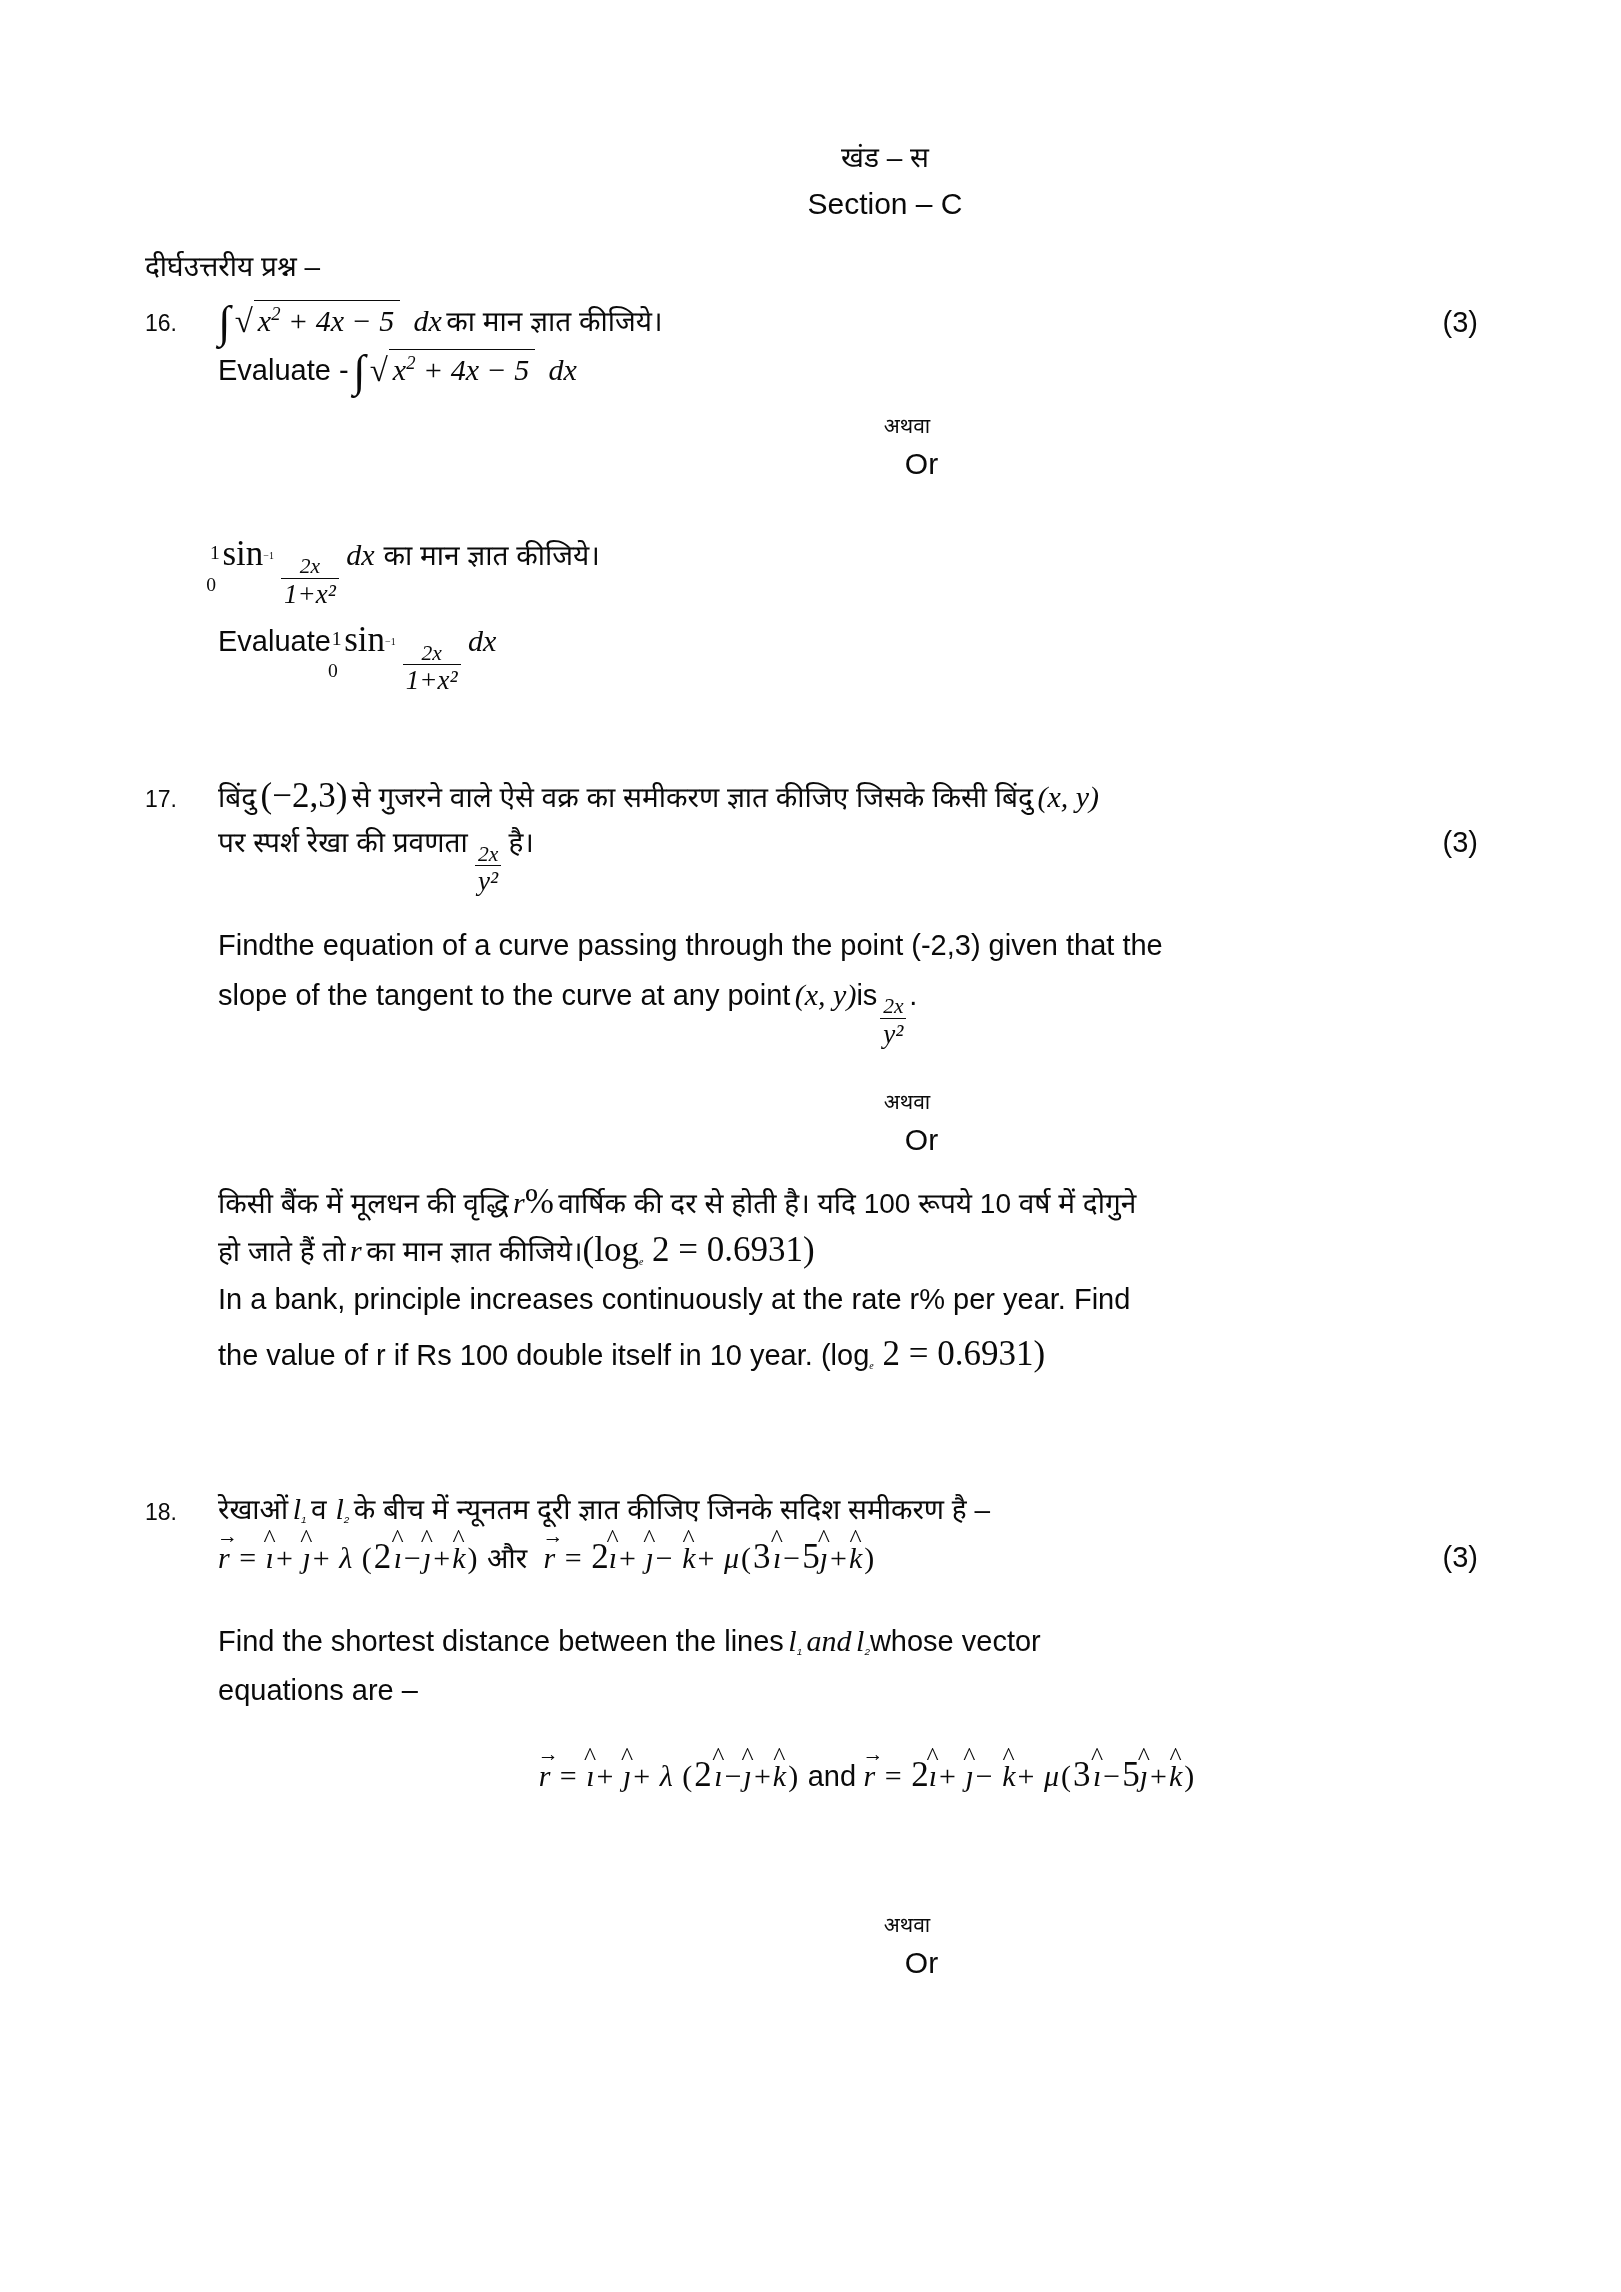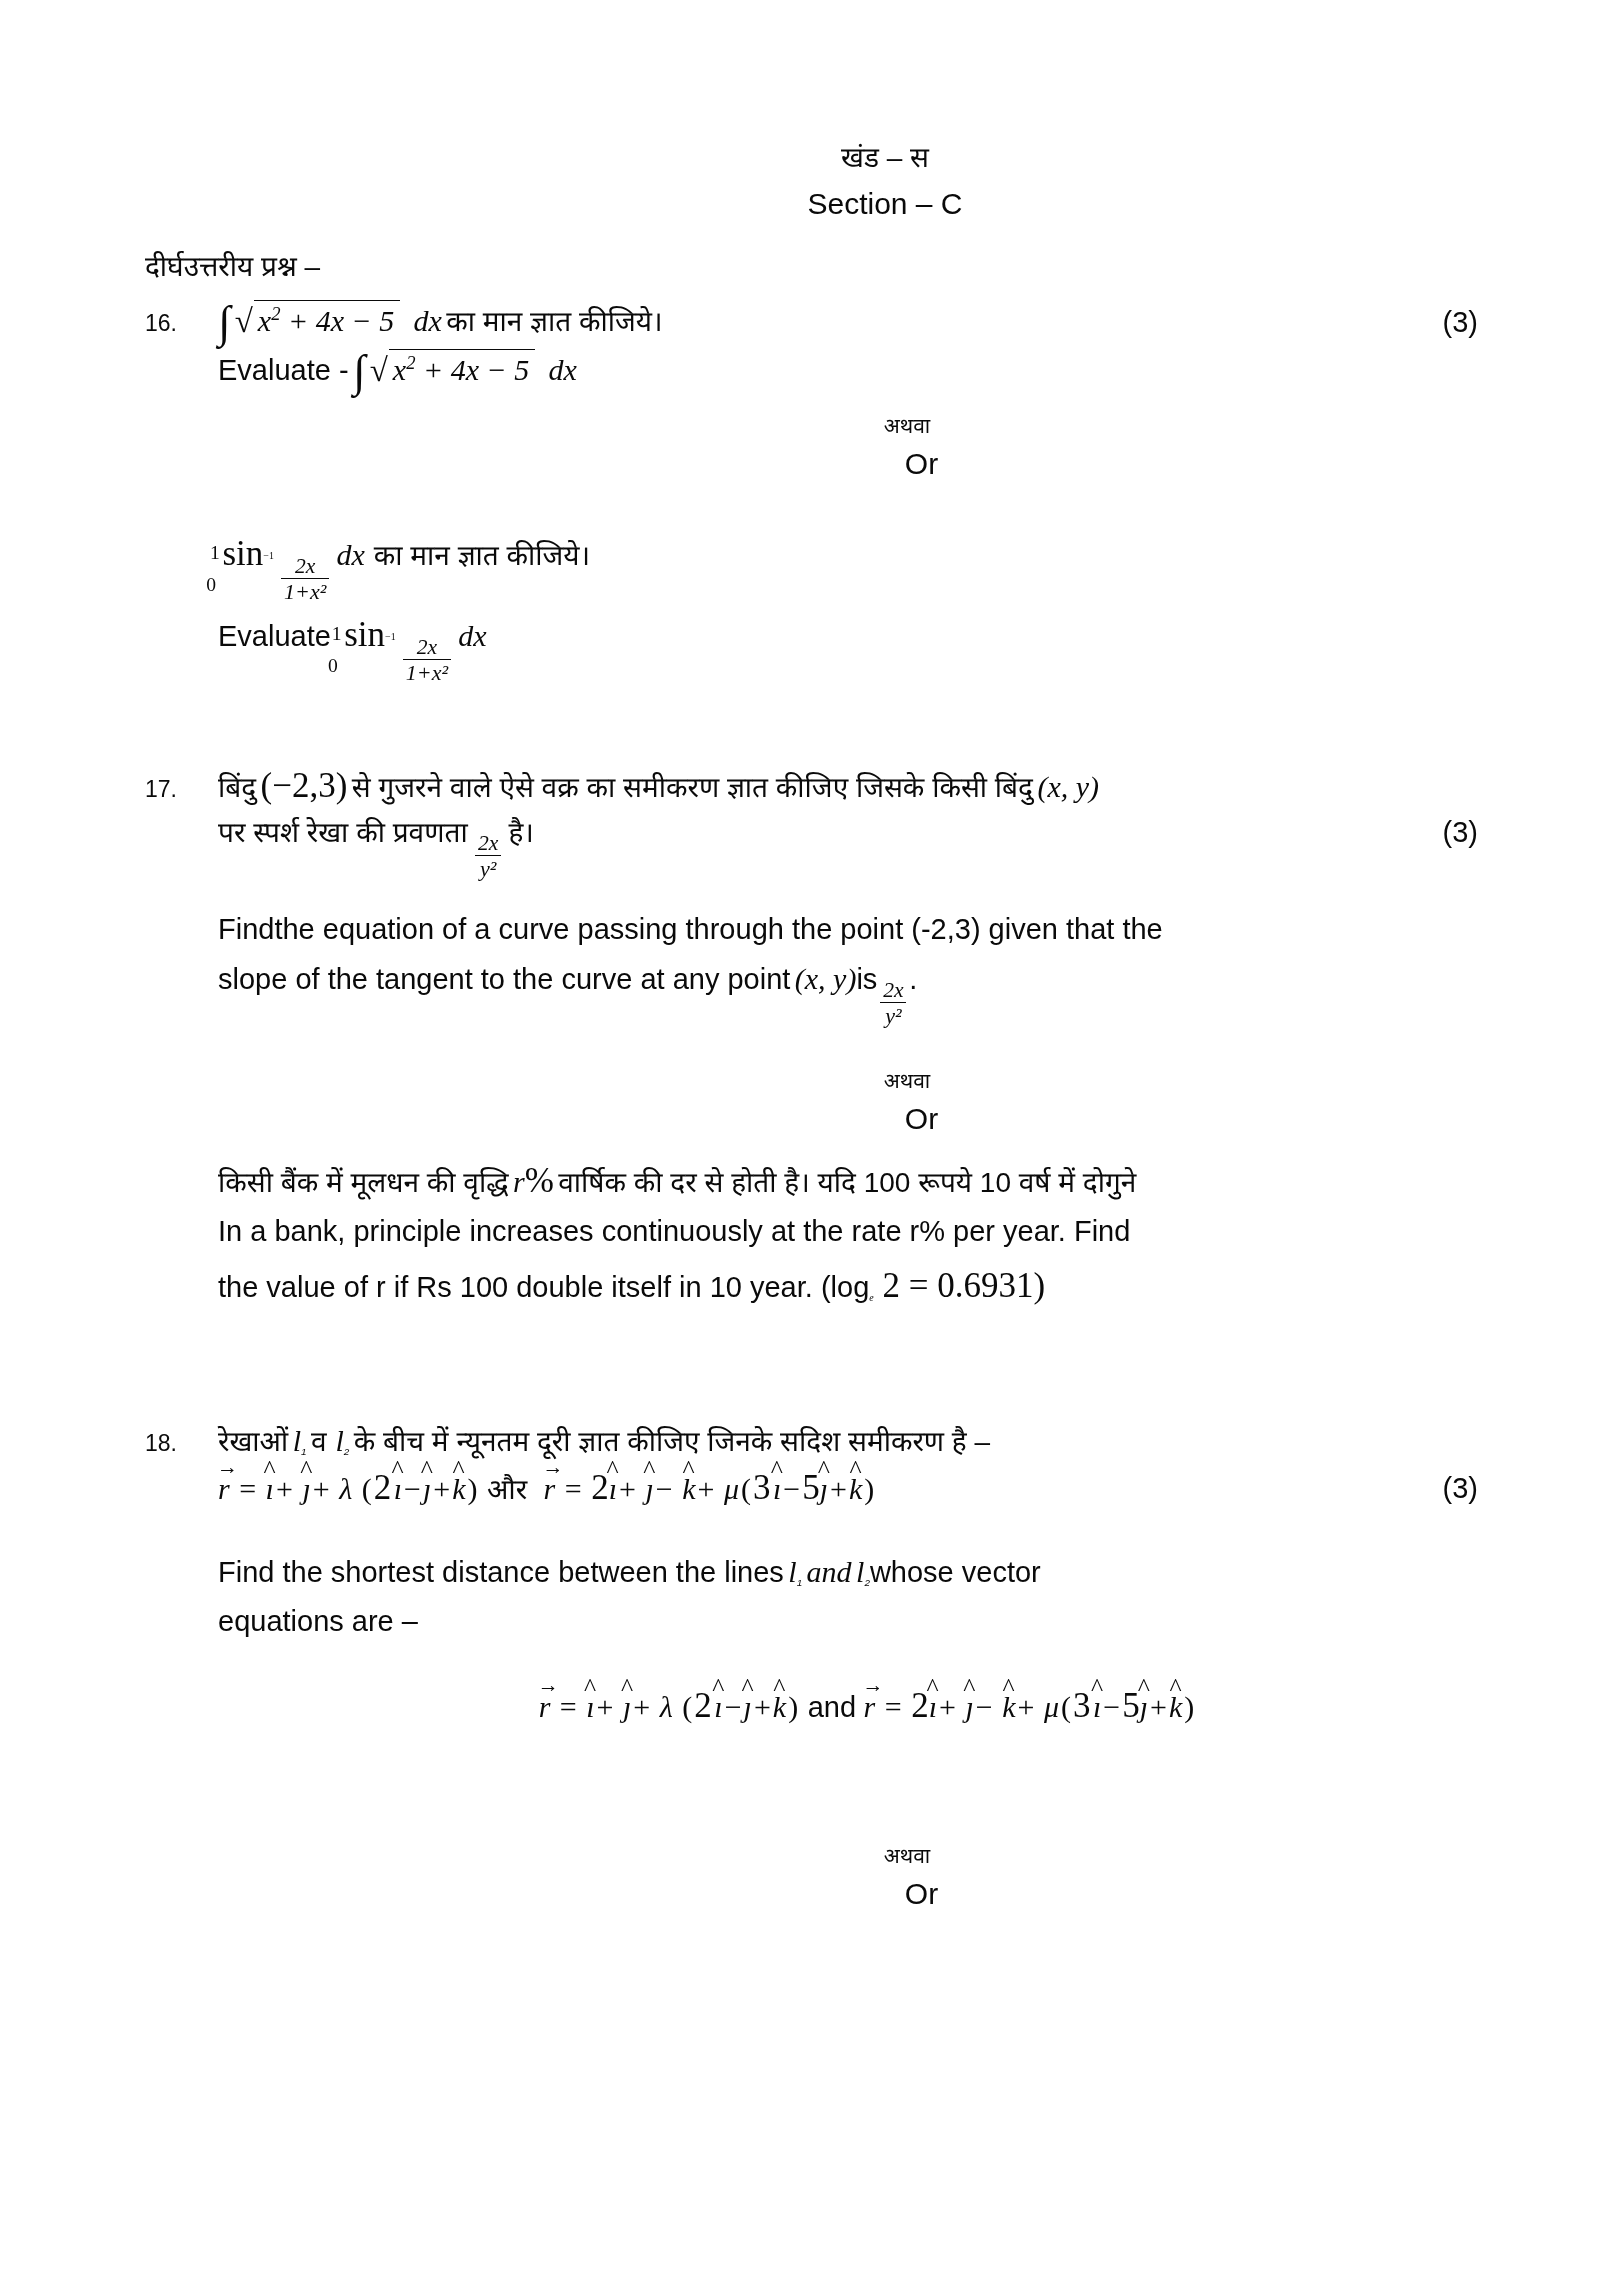--- a/index.html
+++ b/index.html
@@ -149,21 +149,21 @@
     margin: 0 2.9px;
   }
   .frac .num {
     font-size: 21.6px;
     font-family: "Liberation Serif", serif;
     font-style: italic;
     line-height: 1.05;
     padding: 0 2.9px;
   }
   .frac .den {
-    font-size: 22px;
+    font-size: 27px;
     font-family: "Liberation Serif", serif;
     font-style: italic;
     line-height: 1.05;
     border-top: 1.6px solid #0a0a0a;
     padding: 1px 2.9px 0 2.9px;
   }
   .intlim {
     display: inline-flex;
     align-items: center;
     position: relative;
@@ -338,20 +338,25 @@
       <div class="or-hi hi">अथवा</div>
       <div class="or-en en">Or</div>
       <div class="gap-sm"></div>
 
       <div class="line" style="margin-top:7.8px;">
         <span class="hi">किसी बैंक में मूलधन की वृद्धि</span>
         <span class="math">r</span><span class="mathup">%</span>
         <span class="hi">वार्षिक की दर से होती है। यदि 100 रूपये 10 वर्ष में दोगुने</span>
       </div>
 
+      <div class="line" style="margin-top:7.8px;">
+        <span class="hi">हो जाते हैं तो</span>
+        <span class="math">r</span>
+        <span class="hi">का मान ज्ञात कीजिये।</span><span class="mathup">(log</span><sub class="sb mathup">e</sub><span class="mathup"> 2 = 0.6931)</span>
+      </div>
 
       <div class="line en" style="margin-top:13.7px;">In a bank, principle increases continuously at the rate r% per year. Find</div>
 
       <div class="line" style="margin-top:18px;">
         <span class="en">the value of r if Rs 100 double itself in 10 year. (log</span><sub class="sb mathup">e</sub><span class="mathup"> 2 = 0.6931)</span>
       </div>
 
     </div>
   </div>
 

